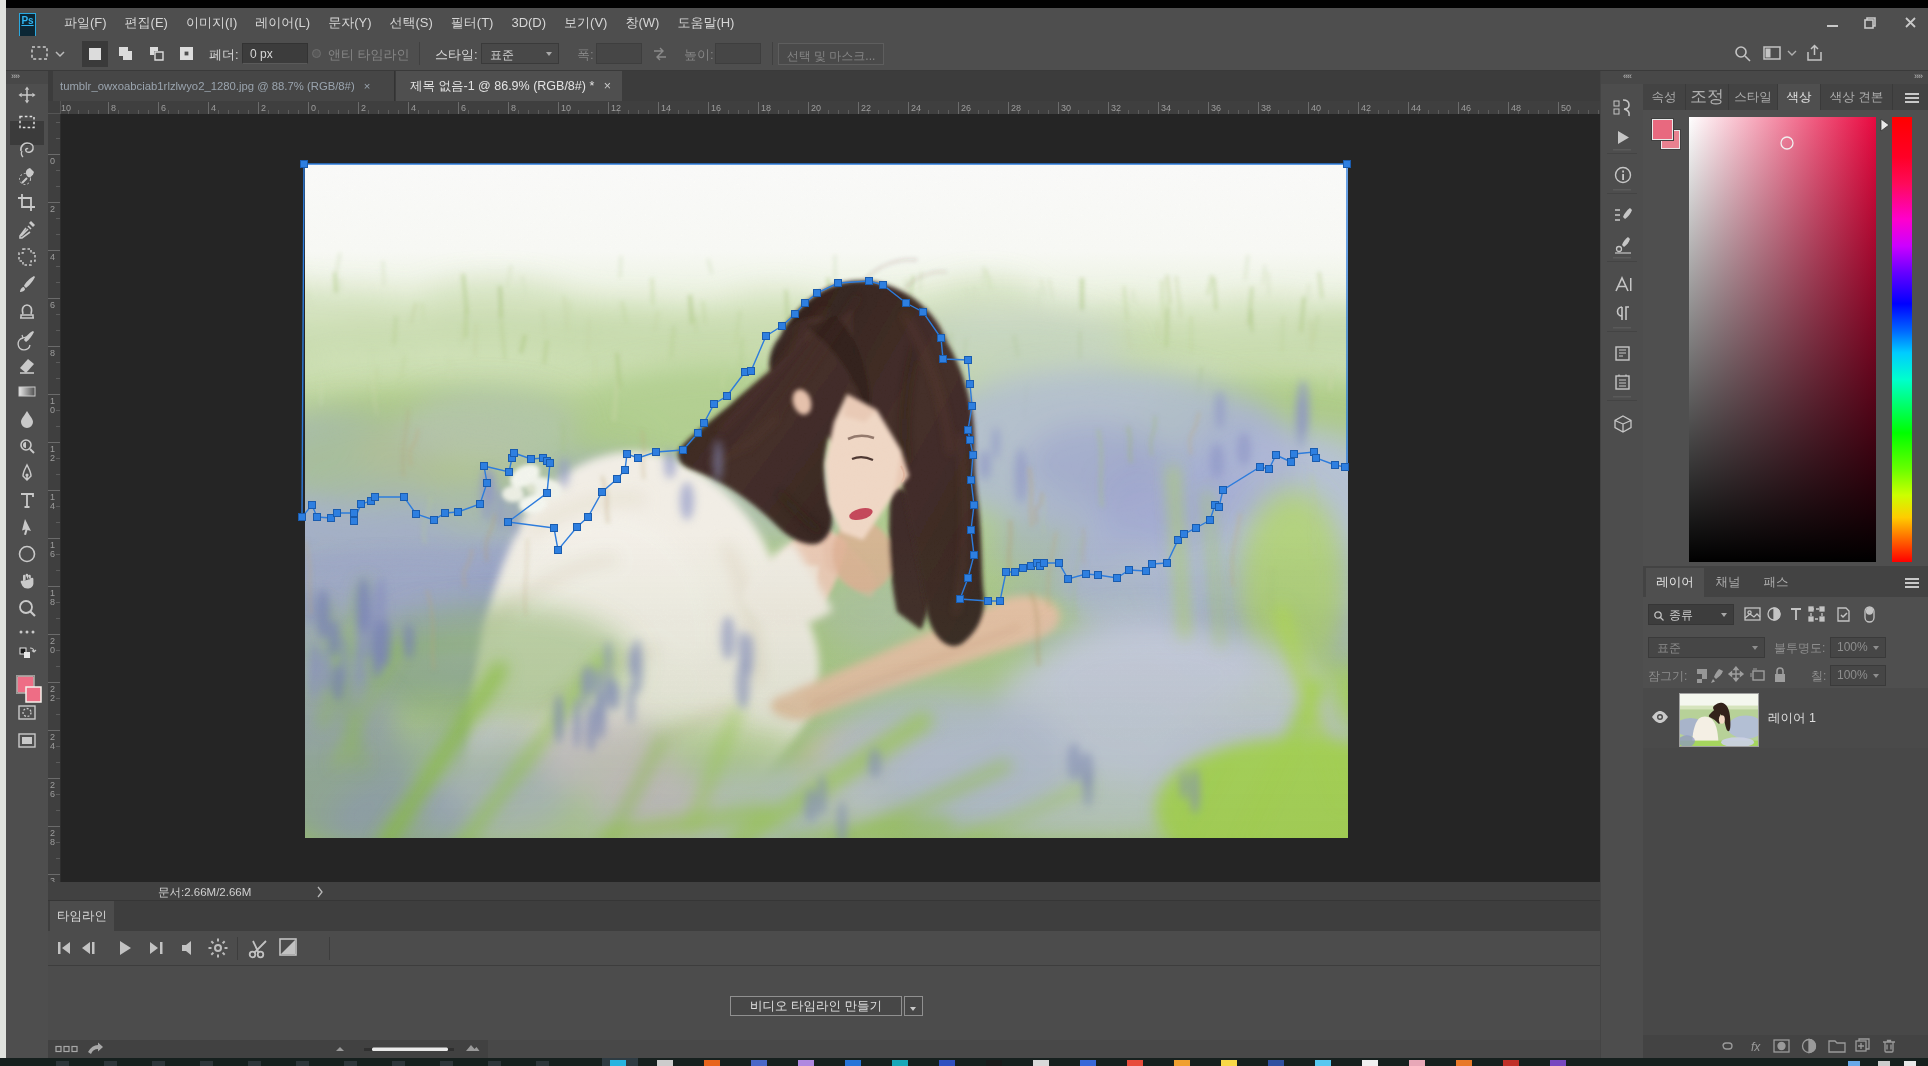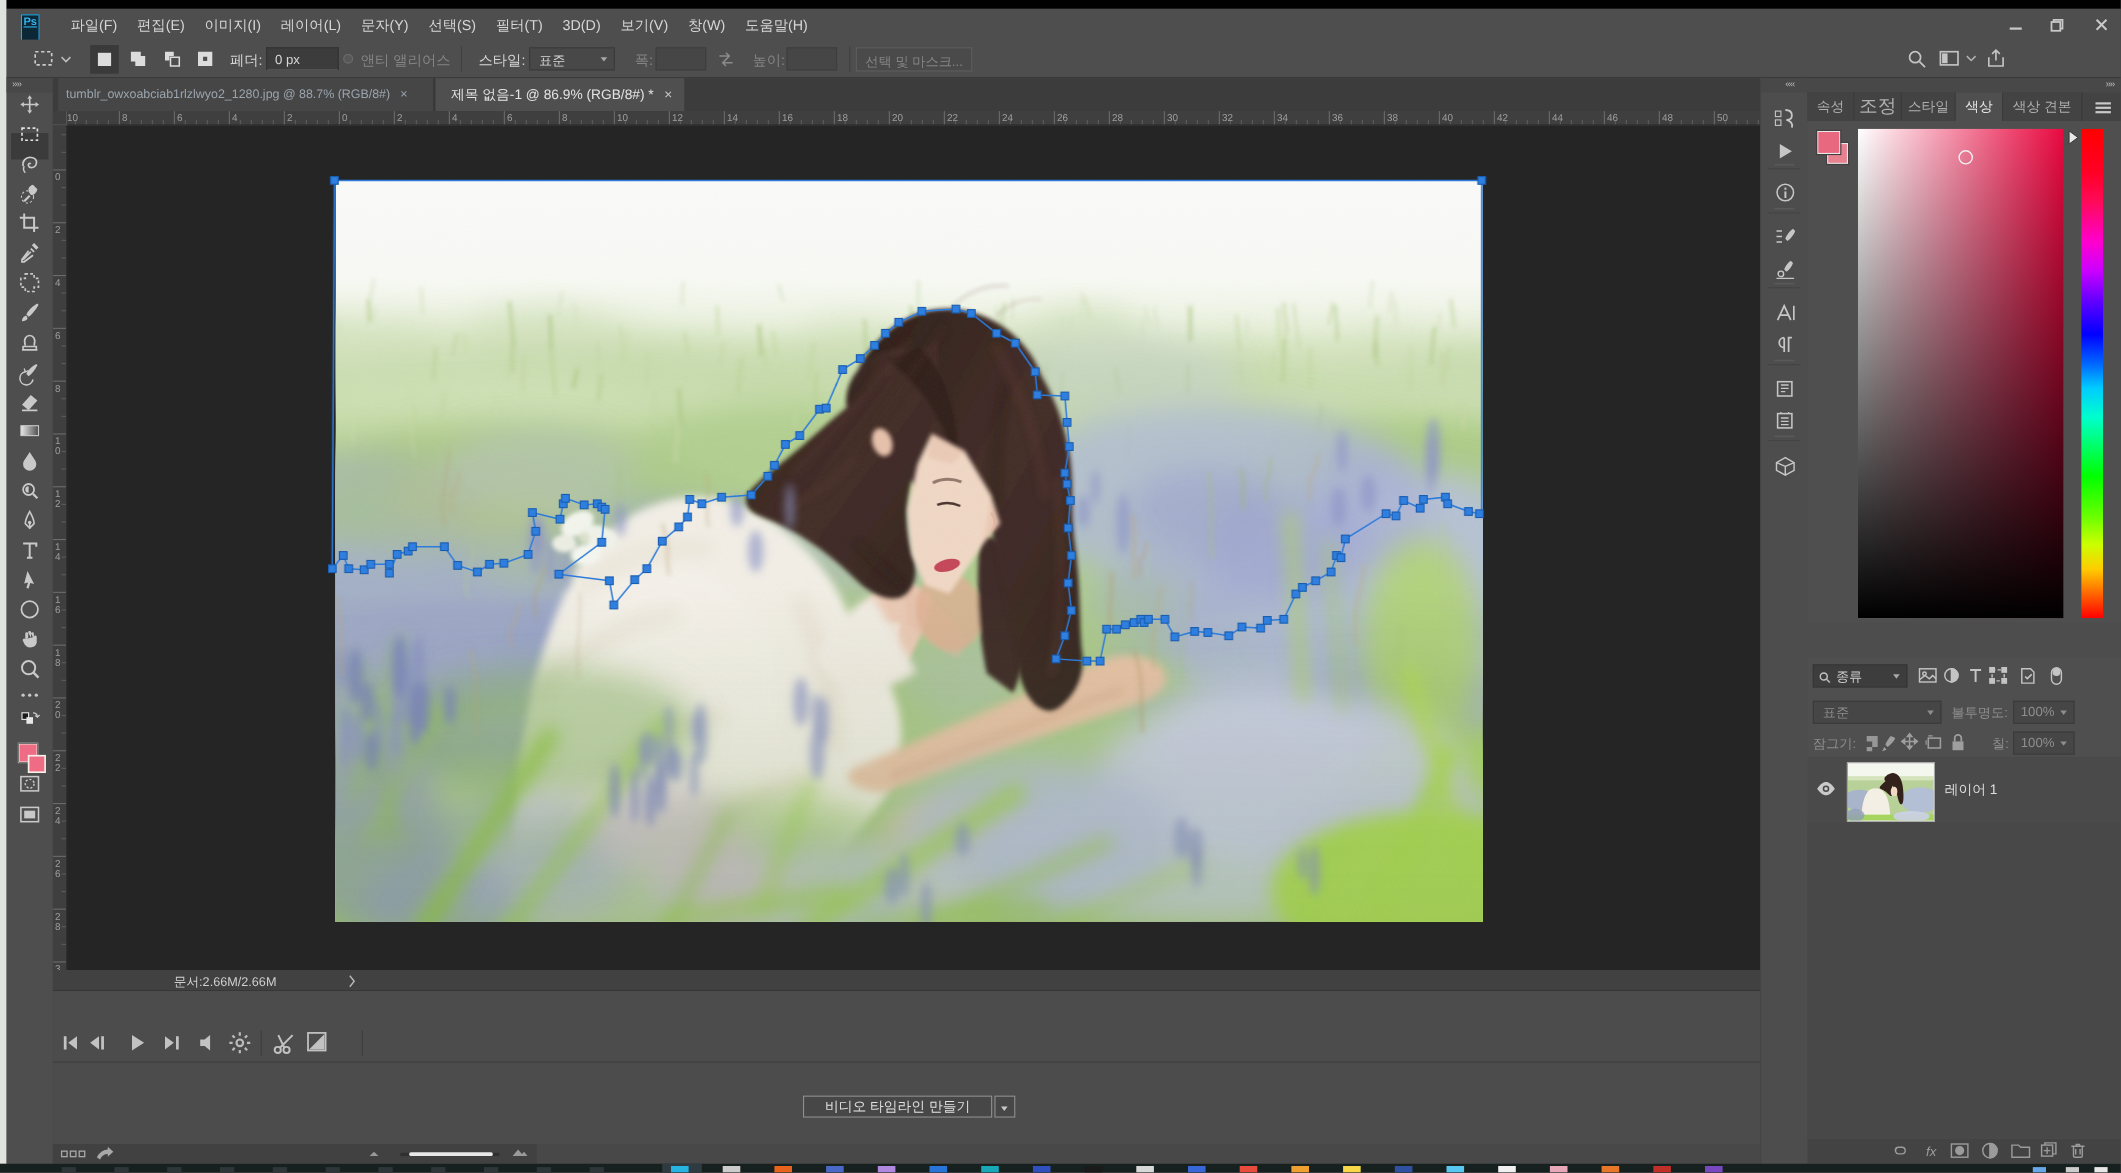--- a/index.html
+++ b/index.html
@@ -45,21 +45,21 @@
         <path d="M11,11 h8 v8 h-8 z" fill="none" stroke="#dcdcdc" stroke-width="1.4"></path>
       </g>
     <g transform="translate(92,0)">
         <path d="M6,6 h13 v13 h-13 z M10,10 h5 v5 h-5 z" fill="#dcdcdc" fill-rule="evenodd"></path>
         <rect x="10" y="10" width="5" height="5" fill="none" stroke="#dcdcdc" stroke-width="1.2"></rect>
       </g>
   </svg>
   <div class="abs txt" style="left:203px;top:10px;">페더:</div>
   <div class="abs" style="left:236px;top:7px;width:66px;height:21px;background:#3c3c3c;border:1px solid #333;border-bottom-color:#5a5a5a;color:#d6d6d6;font-size:12px;padding:3px 0 0 7px;">0 px</div>
   <div class="abs" style="left:306px;top:13px;width:9px;height:9px;border-radius:50%;border:1px solid #6e6e6e;background:#585858;"></div>
-  <div class="abs dis" style="left:322px;top:10px;font-size:13px;">앤티 앨리어스</div>
+  <div class="abs dis" style="left:322px;top:10px;font-size:13px;">앤티 타임라인</div>
   <div class="abs" style="left:413px;top:6px;width:1px;height:23px;background:#404040;"></div>
   <div class="abs txt" style="left:429px;top:10px;">스타일:</div>
   <div class="abs" style="left:475px;top:7px;width:78px;height:21px;background:#484848;border:1px solid #3a3a3a;color:#d6d6d6;font-size:12px;padding:3px 0 0 8px;">표준<span class="tri trr"></span></div>
   <div class="abs dis" style="left:571px;top:10px;font-size:13px;">폭:</div>
   <div class="abs" style="left:590px;top:7px;width:46px;height:21px;background:#464646;border:1px solid #3e3e3e;"></div>
   <svg class="abs" style="left:645px;top:11px;" width="18" height="14" viewBox="0 0 18 14">
       <path d="M3,4 h9 m-3,-3 l3,3 l-3,3 M15,10 h-9 m3,-3 l-3,3 l3,3" stroke="#8a8a8a" stroke-width="1.4" fill="none"></path>
     </svg>
   <div class="abs dis" style="left:678px;top:10px;font-size:13px;">높이:</div>
   <div class="abs" style="left:709px;top:7px;width:46px;height:21px;background:#464646;border:1px solid #3e3e3e;"></div>
@@ -1027,20 +1027,23 @@
 
 <div class="abs" style="left:48px;top:882px;width:1552px;height:19px;background:#414141;border-bottom:1px solid #363636;">
   <div class="abs" style="left:0;top:0;width:48px;height:19px;background:#474747;color:#d8d8d8;font-size:11.5px;padding:3px 0 0 6px;margin-top:23px;">86.92%</div>
   <div class="abs" style="left:50px;top:0;width:230px;height:19px;color:#d0d0d0;font-size:11.5px;padding:3px 0 0 60px;">문서:2.66M/2.66M</div>
   <svg class="abs" style="left:268px;top:4px" width="8" height="12" viewBox="0 0 8 12">
       <path d="M2,1 L6,6 L2,11" stroke="#b8b8b8" stroke-width="1.3" fill="none"></path>
     </svg>
 </div>
 
 <div class="abs" style="left:48px;top:901px;width:1552px;height:157px;background:#4c4c4c;">
+  <div class="abs" style="left:0;top:0;width:1552px;height:30px;background:#3e3e3e;">
+    <div class="abs" style="left:2px;top:0;width:64px;height:30px;background:#4c4c4c;color:#dadada;font-size:12.5px;text-align:center;line-height:30px;">타임라인</div>
+  </div>
   <div class="abs" style="left:0;top:30px;width:1552px;height:35px;border-bottom:1px solid #3d3d3d;">
     <svg width="340" height="35" viewBox="0 0 340 35">
       <g fill="#c2c2c2" stroke="none">
         <path d="M10,11 v12 h2.5 v-12 z M22,11 l-8,6 l8,6 z"></path>
         <path d="M42,11 l-8,6 l8,6 z M44,11 h2.5 v12 h-2.5 z"></path>
         <path d="M72,10 l11,7 l-11,7 z"></path>
         <path d="M102,11 l8,6 l-8,6 z M112,11 h2.5 v12 h-2.5 z"></path>
         <path d="M134,14 h4 l5,-4 v14 l-5,-4 h-4 z"></path>
       </g>
       <g fill="#bcbcbc">
@@ -1186,20 +1189,26 @@
             <stop offset="0.79" stop-color="#66ff00"></stop>
             <stop offset="0.85" stop-color="#ccff00"></stop>
             <stop offset="0.9" stop-color="#ffcc00"></stop>
             <stop offset="0.95" stop-color="#ff6600"></stop>
             <stop offset="1" stop-color="#ff0000"></stop>
           </linearGradient>
         </defs>
         <rect width="20" height="445" fill="url(#hue)"></rect>
       </svg>
     </div>
+    <div class="abs" style="left:0;top:495px;width:285px;height:31px;background:#434343;">
+      <div class="abs" style="left:3px;top:2px;width:58px;height:29px;background:#4f4f4f;color:#e4e4e4;font-size:12.5px;text-align:center;line-height:28px;">레이어</div>
+      <div class="abs" style="left:61px;top:2px;width:48px;height:29px;background:#434343;color:#aeaeae;font-size:12.5px;text-align:center;line-height:28px;">채널</div>
+      <div class="abs" style="left:109px;top:2px;width:48px;height:29px;background:#434343;color:#aeaeae;font-size:12.5px;text-align:center;line-height:28px;">패스</div>
+      <div class="abs" style="left:262px;top:12px;width:14px;height:2px;background:#c9c9c9;box-shadow:0 4px 0 #c9c9c9,0 8px 0 #c9c9c9;"></div>
+    </div>
     <div class="abs" style="left:0;top:526px;width:285px;height:461px;background:#4f4f4f;">
       <div class="abs" style="left:5px;top:7px;width:86px;height:21px;background:#3d3d3d;border:1px solid #363636;color:#cfcfcf;font-size:12px;padding:2px 0 0 20px;"><svg style="position:absolute;left:4px;top:5px" width="12" height="12" viewBox="0 0 12 12">
           <circle cx="5" cy="5" r="3.2" fill="none" stroke="#c0c0c0" stroke-width="1.3"></circle>
           <path d="M7.5,7.5 l3,3" stroke="#c0c0c0" stroke-width="1.3"></path>
         </svg>종류<span class="tri trr" style="top:8px;"></span></div>
       <svg class="abs" style="left:100px;top:7px" width="152" height="21" viewBox="0 0 152 21">
 <g stroke="#c4c4c4" fill="none" stroke-width="1.3">
 <rect x="2" y="4" width="15" height="12"></rect>
           <circle cx="6.5" cy="8.5" r="1.6"></circle>
           <path d="M2,14 l5,-4 4,3 3,-3 3,3"></path>

